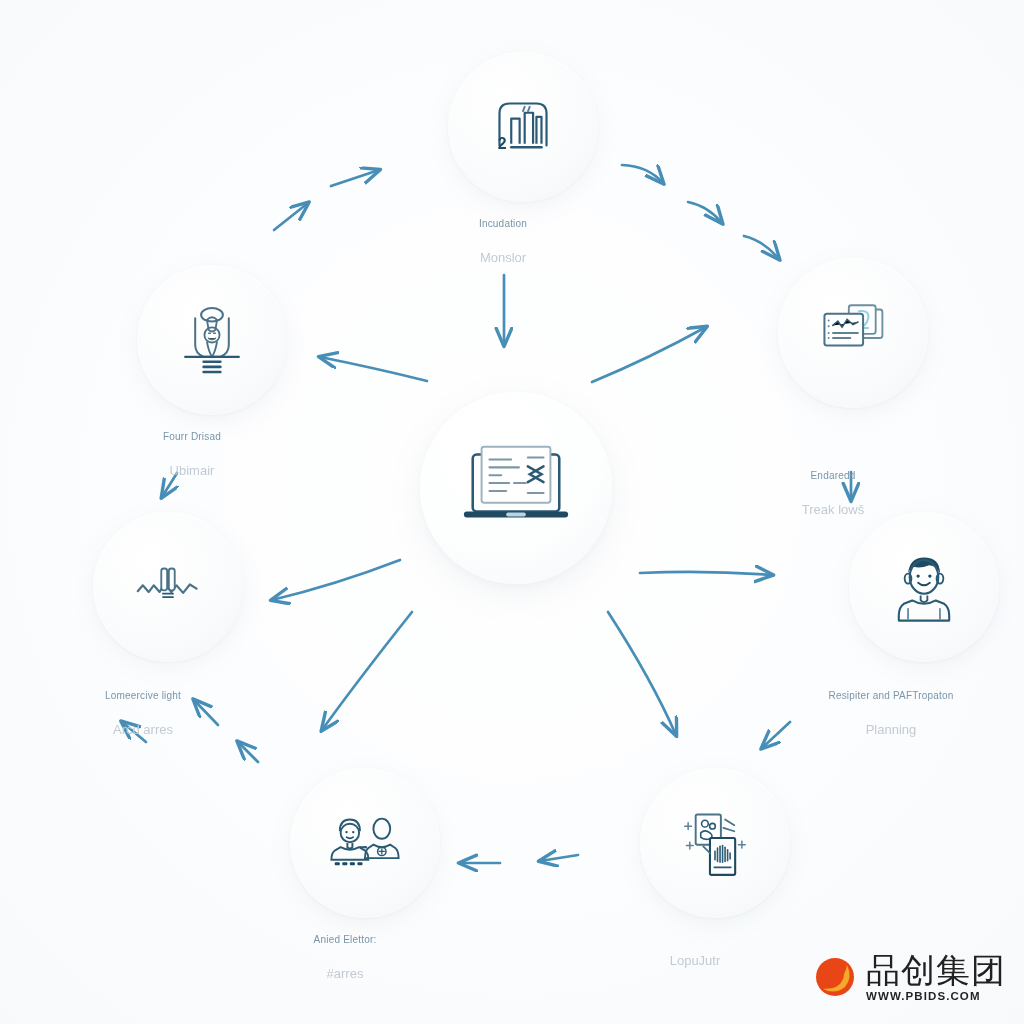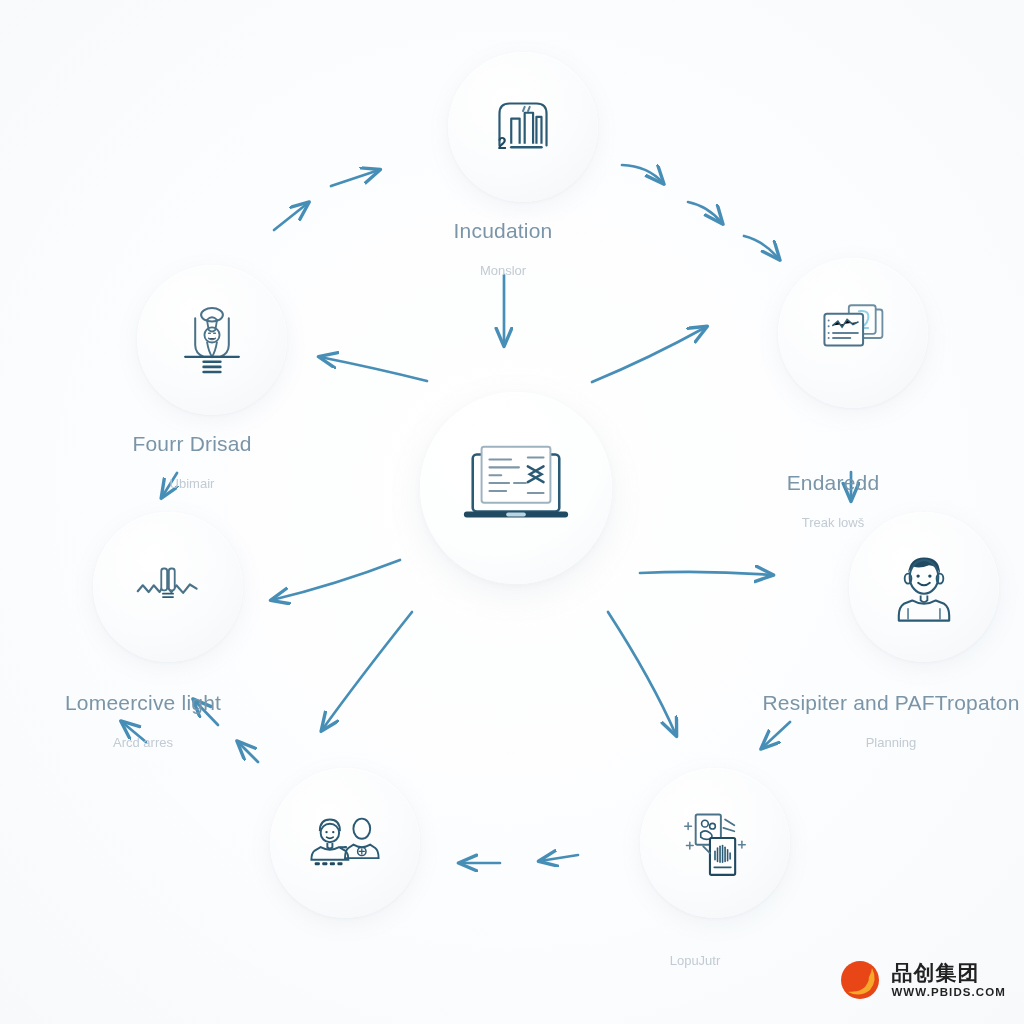--- a/index.html
+++ b/index.html
@@ -70,21 +70,21 @@
     height: 108px;
   }
 
   .node-labels {
     margin-top: 16px;
     text-align: center;
     width: 260px;
     user-select: none;
   }
   .label-primary {
-    font-size: 21px;
+    font-size: 10px;
     letter-spacing: 0.2px;
     color: #7a95a8;
     line-height: 1.25;
     white-space: nowrap;
   }
   .label-secondary {
     font-size: 13px;
     color: #c2cbd3;
     margin-top: 19px;
     line-height: 1.2;
@@ -118,22 +118,22 @@
     align-items: center;
     gap: 9px;
     opacity: 0.97;
   }
   #watermark .wm-text {
     display: flex;
     flex-direction: column;
     line-height: 1;
   }
   #watermark .wm-cn {
-    font-size: 21px;
-    font-weight: bold;
+    font-size: 34px;
+    font-weight: normal;
     color: #1b1b1b;
     letter-spacing: 1px;
   }
   #watermark .wm-url {
     font-size: 11.5px;
     font-weight: bold;
     color: #1b1b1b;
     letter-spacing: 1.1px;
     margin-top: 4px;
   }
@@ -356,20 +356,24 @@
         <line x1="49" y1="55" x2="52" y2="55" stroke="#2b5a74" stroke-width="2.4"></line>
         <line x1="44" y1="55" x2="52" y2="55" stroke="#2b5a74" stroke-width="2.4"></line>
         <g fill="#1f4a61">
           <rect x="14" y="73" width="6" height="3.4" rx="1"></rect>
           <rect x="23" y="73" width="6" height="3.4" rx="1"></rect>
           <rect x="32" y="73" width="6" height="3.4" rx="1"></rect>
           <rect x="41" y="73" width="6" height="3.4" rx="1"></rect>
         </g>
       </svg>
     </div>
+    <div class="node-labels">
+      <div class="label-primary">Anied Elettor:</div>
+      <div class="label-secondary">#arres</div>
+    </div>
   </div>
 
   <div class="node" id="node-low-right">
     <div class="node-circle outer">
       <svg class="node-icon" viewBox="0 0 100 100">
         <rect x="27" y="16" width="30" height="36" rx="2" fill="#ffffff" stroke="#4a7288" stroke-width="2.3"></rect>
         <g fill="none" stroke="#2b5a74" stroke-width="1.9" stroke-linecap="round">
           <circle cx="38" cy="27" r="4"></circle>
           <circle cx="47" cy="30" r="3.4"></circle>
           <path d="M33,38 Q38,33 44,38 Q49,42 44,45 Q37,47 33,43 Z"></path>

